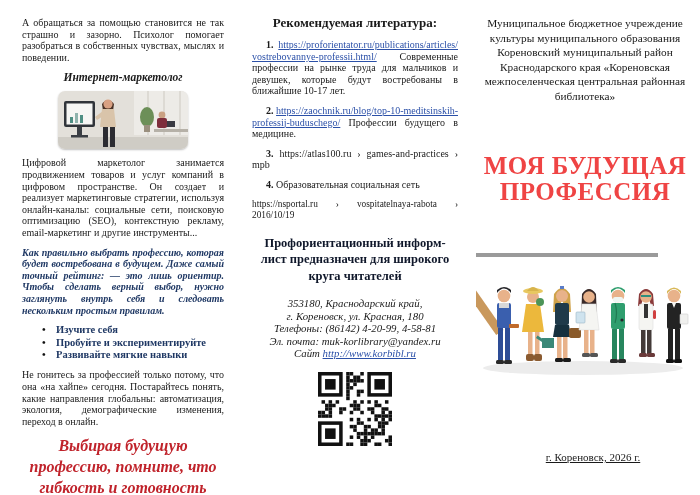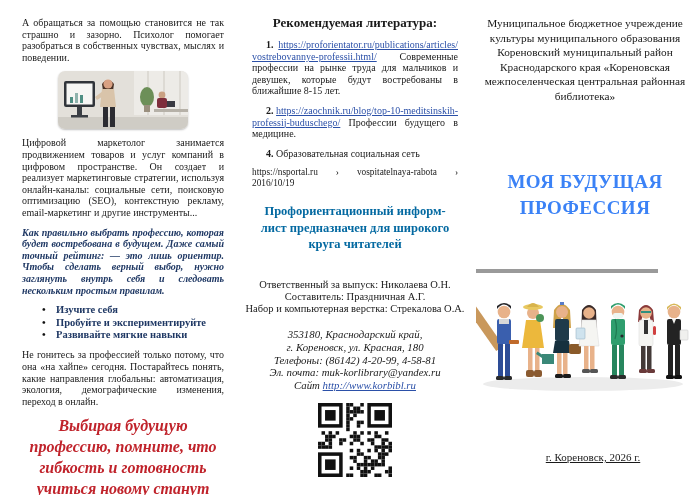--- a/index.html
+++ b/index.html
@@ -24,38 +24,39 @@
   ul.rules li{position:relative;font-weight:bold;color:#1f3864;
               font-size:10.5px;line-height:12.4px;padding-left:12px;}
   ul.rules li::before{content:"•";position:absolute;left:-2px;color:#111;}
   .closing{font-size:16px;line-height:21px;margin-top:5px;}
   
   .lit-heading{font-size:13px;font-weight:bold;margin-top:15px;}
   .lit-item{text-align:justify;font-size:10px;line-height:11.6px;text-indent:14px;}
   .lit-item .num{font-weight:bold;}
   a.doclink{color:#2b50a8;text-decoration:underline;cursor:pointer;word-break:break-all;}
   .lit-sub{font-size:9.3px;line-height:11px;text-align:justify;text-indent:0;word-spacing:14px;}
-  .purpose{font-size:12.5px;font-weight:bold;color:#0369a1;line-height:16.5px;margin-top:14px;}
+  .purpose{font-size:12.5px;font-weight:bold;color:#0f172a;line-height:16.5px;margin-top:14px;}
   .credits{margin-top:26px;font-size:10.5px;line-height:12.2px;}
   .address{margin-top:13px;font-style:italic;font-size:10.8px;line-height:12.6px;}
   .qr{width:74px;margin:12px auto 0 auto;}
   
   .org{font-size:11.3px;line-height:14.6px;margin-top:16px;}
-  .main-title{color:#3b82f6;font-weight:bold;font-size:19px;line-height:26px;margin-top:65px;letter-spacing:.5px;}
+  .main-title{color:#ef4444;font-weight:bold;font-size:25px;line-height:26px;margin-top:49px;letter-spacing:.5px;}
   .illu-wrap{position:relative;margin-top:51px;height:130px;}
   .frame-h{position:absolute;left:-6px;top:-3px;width:188px;height:4px;background:#9a9a9a;}
   .footer-line{position:absolute;left:0;width:100%;bottom:24px;font-size:11px;text-align:center;text-decoration:underline;}
 </style>
 </head>
 <body>
 
 <div class="page">
 
   <section class="col col1">
     <p class="just intro">А обращаться за помощью становится не так страшно и зазорно. Психолог помогает разобраться в собственных чувствах, мыслях и поведении.</p>
+    <p class="center bi photo-heading">Интернет-маркетолог</p>
 
     <div class="photo-wrap">
       <svg width="130" height="58" viewBox="0 0 130 58">
         <rect width="130" height="58" fill="#e3e0da"></rect>
         <rect x="76" y="0" width="54" height="44" fill="#edebe7"></rect>
         <line x1="90" y1="0" x2="90" y2="44" stroke="#d7d4ce" stroke-width="1.5"></line>
         <line x1="106" y1="0" x2="106" y2="44" stroke="#d7d4ce" stroke-width="1.5"></line>
         <line x1="122" y1="0" x2="122" y2="44" stroke="#d7d4ce" stroke-width="1.5"></line>
         <rect x="0" y="46" width="130" height="12" fill="#cfccc5"></rect>
         <ellipse cx="89" cy="26" rx="7" ry="10" fill="#6c8f58"></ellipse>
@@ -92,40 +93,39 @@
     <p class="just">Не гонитесь за профессией только потому, что она «на хайпе» сегодня. Постарайтесь понять, какие направления глобальны: автоматизация, экология, демографические изменения, переход в онлайн.</p>
     <p class="center bi red closing">Выбирая будущую профессию, помните, что гибкость и готовность учиться новому станут ключевыми качествами успешных профессионалов завтрашнего дня.</p>
   </section>
 
   <section class="col col2">
     <p class="center lit-heading">Рекомендуемая литература:</p>
 
     <p class="lit-item">
       <span class="num">1.</span>
       <a class="doclink">https://proforientator.ru/publications/articles/vostrebovannye-professii.html/</a>
-      <span>Современные профессии на рынке труда для мальчиков и девушек, которые будут востребованы в ближайшие 8-15 лет.</span>
+      <span>Современные профессии на рынке труда для мальчиков и девушек, которые будут востребованы в ближайшие 10-17 лет.</span>
     </p>
     <p class="lit-item">
       <span class="num">2.</span>
       <a class="doclink">https://zaochnik.ru/blog/top-10-meditsinskih-professij-buduschego/</a>
       <span>Профессии будущего в медицине.</span>
     </p>
     <p class="lit-item">
+      <span class="num">3.</span>
+      <span>https://atlas100.ru › games-and-practices › mpb</span>
+    </p>
+    <p class="lit-item">
       <span class="num">4.</span>
       <span>Образовательная социальная сеть</span>
     </p>
     <p class="lit-sub">https://nsportal.ru › vospitatelnaya-rabota › 2016/10/19</p>
 
     <p class="center purpose">Профориентационный информ-лист предназначен для широкого круга читателей</p>
 
-    <div class="center credits">
-      <div>Ответственный за выпуск: Николаева О.Н.</div>
-      <div>Составитель: Праздничная А.Г.</div>
-      <div>Набор и компьютерная верстка: Стрекалова О.А.</div>
-    </div>
 
     <div class="center address">
       <div>353180, Краснодарский край,</div>
       <div>г. Кореновск, ул. Красная, 180</div>
       <div>Телефоны: (86142) 4-20-99, 4-58-81</div>
       <div>Эл. почта: muk-korlibrary@yandex.ru</div>
       <div><span>Сайт </span><a class="doclink">http://www.korbibl.ru</a></div>
     </div>
 
     <div class="qr">

